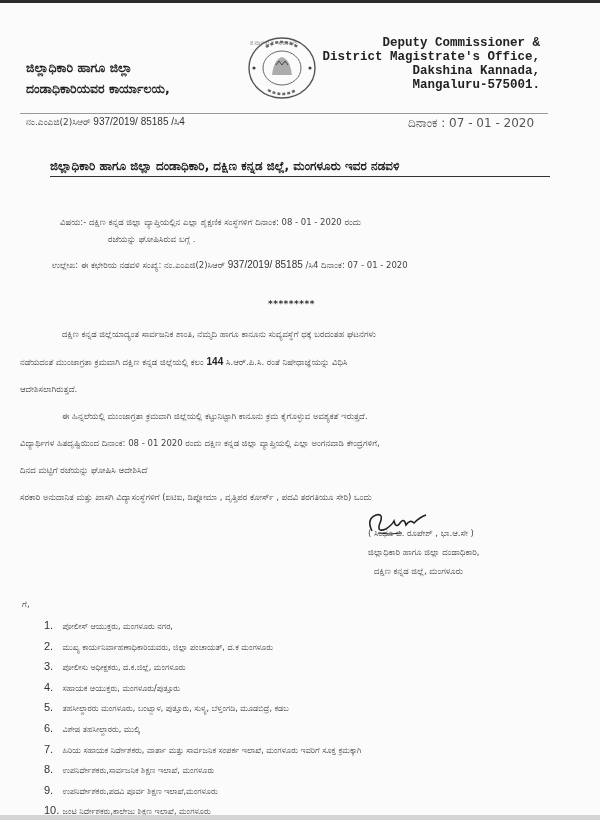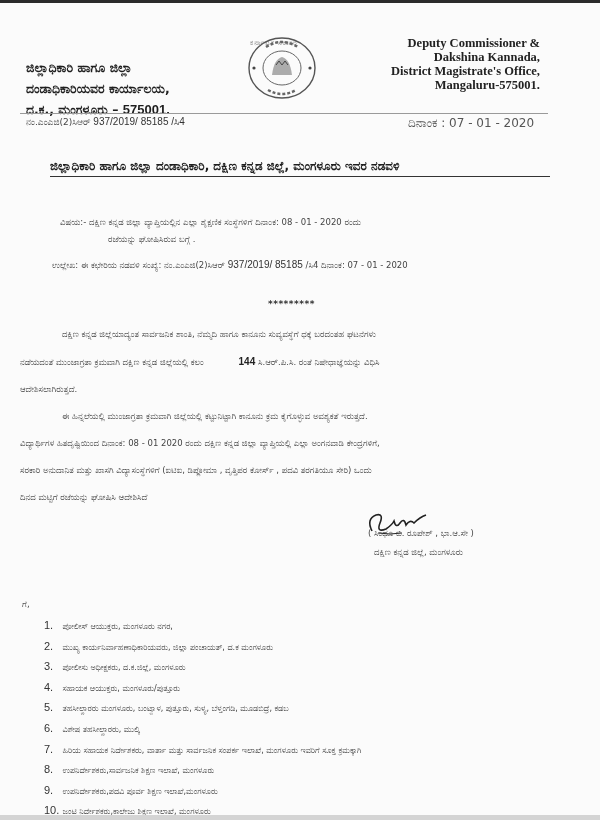--- a/index.html
+++ b/index.html
@@ -18,21 +18,21 @@
 
   .small-caption { position: absolute; left: 250px; top: 36px; font-size: 7px; color: #777; letter-spacing: 1px; }
 
   .hdr-kn { position: absolute; left: 26px; top: 54px; font-size: 12.5px; font-weight: bold; line-height: 21px; color: #1e1e1e; }
   .hdr-kn .pin { font-family: "Liberation Sans", sans-serif; font-size: 13px; }
 
   .emblem { position: absolute; left: 246px; top: 32px; width: 72px; height: 66px; }
 
   .hdr-en {
     position: absolute; right: 60px; top: 33px; text-align: right;
-    font-family: Liberation Serif, serif; font-size: 12.5px; font-weight: bold; line-height: 14px; color: #222;
+    font-family: Liberation Mono, monospace; font-size: 12.5px; font-weight: bold; line-height: 14px; color: #222;
   }
 
   .rule { position: absolute; left: 20px; top: 110px; width: 528px; height: 1px; background: #9a9a9a; }
 
   .ref-left { position: absolute; left: 20px; top: 113px; font-size: 9px; color: #444; padding-left: 6px; }
   .ref-left .num { font-family: "Liberation Sans", sans-serif; font-size: 10px; color: #333; }
   .ref-right { position: absolute; left: 408px; top: 113px; font-size: 12px; color: #555; }
 
   .title {
     position: absolute; left: 50px; top: 156px; width: 500px;
@@ -43,21 +43,21 @@
   .subject { position: absolute; left: 60px; top: 211px; width: 500px; font-size: 8.5px; line-height: 17px; color: #444; }
   .subject .indent { padding-left: 48px; display: block; }
   .reference { position: absolute; left: 52px; top: 256px; width: 520px; font-size: 8.5px; color: #444; }
   .reference .num { font-family: "Liberation Sans", sans-serif; font-size: 10px; color: #333; }
 
   .stars { position: absolute; left: 268px; top: 296px; font-size: 9px; font-weight: bold; letter-spacing: 0.5px; color: #333; }
 
   .body-text { position: absolute; left: 20px; top: 318px; width: 540px; font-size: 8.5px; line-height: 27px; color: #444; }
   .body-text p { margin: 0; }
   .body-text .first { text-indent: 42px; }
-  .body-text .num { font-family: "Liberation Sans", sans-serif; font-size: 10px; color: #222; font-weight: bold; margin-left: 32px; }
+  .body-text .num { font-family: "Liberation Sans", sans-serif; font-size: 10px; color: #222; font-weight: bold; }
 
   .signature { position: absolute; left: 350px; top: 508px; width: 90px; height: 26px; }
   .sign-block { position: absolute; left: 368px; top: 521px; font-size: 8.5px; line-height: 19px; color: #444; text-align: left; }
   .sign-block .name { display: block; padding-left: 0; }
   .sign-block .desig { display: block; padding-left: 0; }
   .sign-block .place { display: block; padding-left: 6px; }
 
   .to-label { position: absolute; left: 22px; top: 596px; font-size: 8.5px; color: #444; }
 
   .recipients { position: absolute; left: 44px; top: 612px; width: 540px; margin: 0; padding: 0; list-style: none; }
@@ -69,40 +69,39 @@
 
 <div class="topbar"></div>
 
 <div class="page">
 
   <div class="small-caption">ಕರ್ನಾಟಕ ಸರ್ಕಾರ</div>
 
   <div class="hdr-kn">
     <div>ಜಿಲ್ಲಾಧಿಕಾರಿ ಹಾಗೂ ಜಿಲ್ಲಾ</div>
     <div>ದಂಡಾಧಿಕಾರಿಯವರ ಕಾರ್ಯಾಲಯ,</div>
-    <div><span>ದ.ಕ., ಮಂಗಳೂರು – </span><span class="pin">575001.</span></div>
   </div>
 
   <div class="emblem">
     <svg width="72" height="66" viewBox="0 0 72 66">
       <ellipse cx="36" cy="33" rx="33" ry="30" fill="none" stroke="#555" stroke-width="1.4"></ellipse>
       <ellipse cx="36" cy="33" rx="19" ry="17" fill="none" stroke="#666" stroke-width="1"></ellipse>
       <circle cx="8" cy="33" r="1.6" fill="#444"></circle>
       <circle cx="64" cy="33" r="1.6" fill="#444"></circle>
       <path d="M26 40 Q28 24 36 22 Q44 24 46 40 Z" fill="#8a8a8a" opacity="0.7"></path>
       <path d="M30 30 L33 26 L36 30 L39 26 L42 30" fill="none" stroke="#444" stroke-width="1"></path>
       <path d="M20 12 Q36 2 52 12" fill="none" stroke="#666" stroke-width="2.5" stroke-dasharray="3 2"></path>
       <path d="M22 55 Q36 63 50 55" fill="none" stroke="#666" stroke-width="2.5" stroke-dasharray="3 2"></path>
     </svg>
   </div>
 
   <div class="hdr-en">
     <div>Deputy Commissioner &amp;</div>
+    <div>District Magistrate's Office,</div>
     <div>Dakshina Kannada,</div>
-    <div>District Magistrate's Office,</div>
     <div>Mangaluru-575001.</div>
   </div>
 
   <div class="rule"></div>
 
   <div class="ref-left"><span>ನಂ.ಎಂಎಜಿ(2)ಸಿಆರ್</span><span class="num"> 937/2019/ 85185 /ಸಿ4</span></div>
   <div class="ref-right"><span>ದಿನಾಂಕ :</span> <span>07 - 01 - 2020</span></div>
 
   <div class="title">ಜಿಲ್ಲಾಧಿಕಾರಿ ಹಾಗೂ ಜಿಲ್ಲಾ ದಂಡಾಧಿಕಾರಿ, ದಕ್ಷಿಣ ಕನ್ನಡ ಜಿಲ್ಲೆ, ಮಂಗಳೂರು ಇವರ ನಡವಳಿ</div>
 
@@ -114,33 +113,34 @@
   <div class="reference"><span>ಉಲ್ಲೇಖ: ಈ ಕಛೇರಿಯ ನಡವಳಿ ಸಂಖ್ಯೆ: ನಂ.ಎಂಎಜಿ(2)ಸಿಆರ್</span><span class="num"> 937/2019/ 85185 </span><span>/ಸಿ4 ದಿನಾಂಕ: 07 - 01 - 2020</span></div>
 
   <div class="stars">*********</div>
 
   <div class="body-text">
     <p class="first">ದಕ್ಷಿಣ ಕನ್ನಡ ಜಿಲ್ಲೆಯಾದ್ಯಂತ ಸಾರ್ವಜನಿಕ ಶಾಂತಿ, ನೆಮ್ಮದಿ ಹಾಗೂ ಕಾನೂನು ಸುವ್ಯವಸ್ಥೆಗೆ ಧಕ್ಕೆ ಬರದಂತಹ ಘಟನೆಗಳು</p>
     <p><span>ನಡೆಯದಂತೆ  ಮುಂಜಾಗ್ರತಾ ಕ್ರಮವಾಗಿ  ದಕ್ಷಿಣ ಕನ್ನಡ ಜಿಲ್ಲೆಯಲ್ಲಿ  ಕಲಂ </span><span class="num">144</span><span> ಸಿ.ಆರ್.ಪಿ.ಸಿ. ರಂತೆ ನಿಷೇಧಾಜ್ಞೆಯನ್ನು ವಿಧಿಸಿ</span></p>
     <p>ಆದೇಶಿಸಲಾಗಿರುತ್ತದೆ.</p>
     <p class="first">ಈ ಹಿನ್ನಲೆಯಲ್ಲಿ  ಮುಂಜಾಗ್ರತಾ ಕ್ರಮವಾಗಿ ಜಿಲ್ಲೆಯಲ್ಲಿ  ಕಟ್ಟುನಿಟ್ಟಾಗಿ ಕಾನೂನು ಕ್ರಮ ಕೈಗೊಳ್ಳುವ ಅವಶ್ಯಕತೆ ಇರುತ್ತದೆ.</p>
     <p>ವಿದ್ಯಾರ್ಥಿಗಳ ಹಿತದೃಷ್ಟಿಯಿಂದ ದಿನಾಂಕ: 08 - 01 2020  ರಂದು  ದಕ್ಷಿಣ ಕನ್ನಡ ಜಿಲ್ಲಾ ವ್ಯಾಪ್ತಿಯಲ್ಲಿ  ಎಲ್ಲಾ ಅಂಗನವಾಡಿ ಕೇಂದ್ರಗಳಿಗೆ,</p>
+    <p>ದಿನದ ಮಟ್ಟಿಗೆ ರಜೆಯನ್ನು ಘೋಷಿಸಿ ಆದೇಶಿಸಿದೆ</p>
     <p>ಸರಕಾರಿ ಅನುದಾನಿತ ಮತ್ತು ಖಾಸಗಿ ವಿದ್ಯಾಸಂಸ್ಥೆಗಳಿಗೆ  (ಐಟಿಐ, ಡಿಪ್ಲೋಮಾ , ವೃತ್ತಿಪರ ಕೋರ್ಸ್ , ಪದವಿ ತರಗತಿಯೂ ಸೇರಿ) ಒಂದು</p>
-    <p>ದಿನದ ಮಟ್ಟಿಗೆ ರಜೆಯನ್ನು ಘೋಷಿಸಿ ಆದೇಶಿಸಿದೆ</p>
   </div>
 
   <div class="signature">
     <svg width="90" height="26" viewBox="0 0 90 26">
       <path d="M22 20 Q16 8 26 4 Q34 2 30 12 Q26 22 36 18 Q42 14 44 10 Q46 18 50 12 Q54 6 56 14 Q60 8 64 12 Q70 6 76 4" fill="none" stroke="#222" stroke-width="1.6"></path>
       <path d="M28 22 Q40 24 52 22" fill="none" stroke="#222" stroke-width="1"></path>
     </svg>
   </div>
 
   <div class="sign-block">
     <span class="name">( ಸಿಂಧೂ ಬಿ. ರೂಪೇಶ್ , ಭಾ.ಆ.ಸೇ )</span>
+    <span class="desig">ಜಿಲ್ಲಾಧಿಕಾರಿ ಹಾಗೂ ಜಿಲ್ಲಾ ದಂಡಾಧಿಕಾರಿ,</span>
     <span class="place">ದಕ್ಷಿಣ ಕನ್ನಡ ಜಿಲ್ಲೆ, ಮಂಗಳೂರು</span>
   </div>
 
   <div class="to-label">ಗೆ,</div>
 
   <ul class="recipients">
     <li><span class="n">1.</span> <span>ಪೋಲೀಸ್ ಆಯುಕ್ತರು, ಮಂಗಳೂರು ನಗರ,</span></li>
     <li><span class="n">2.</span> <span>ಮುಖ್ಯ ಕಾರ್ಯನಿರ್ವಾಹಣಾಧಿಕಾರಿಯವರು, ಜಿಲ್ಲಾ ಪಂಚಾಯತ್, ದ.ಕ ಮಂಗಳೂರು</span></li>
     <li><span class="n">3.</span> <span>ಪೋಲೀಸು ಅಧೀಕ್ಷಕರು, ದ.ಕ.ಜಿಲ್ಲೆ, ಮಂಗಳೂರು</span></li>
     <li><span class="n">4.</span> <span>ಸಹಾಯಕ ಆಯುಕ್ತರು, ಮಂಗಳೂರು/ಪುತ್ತೂರು</span></li>

